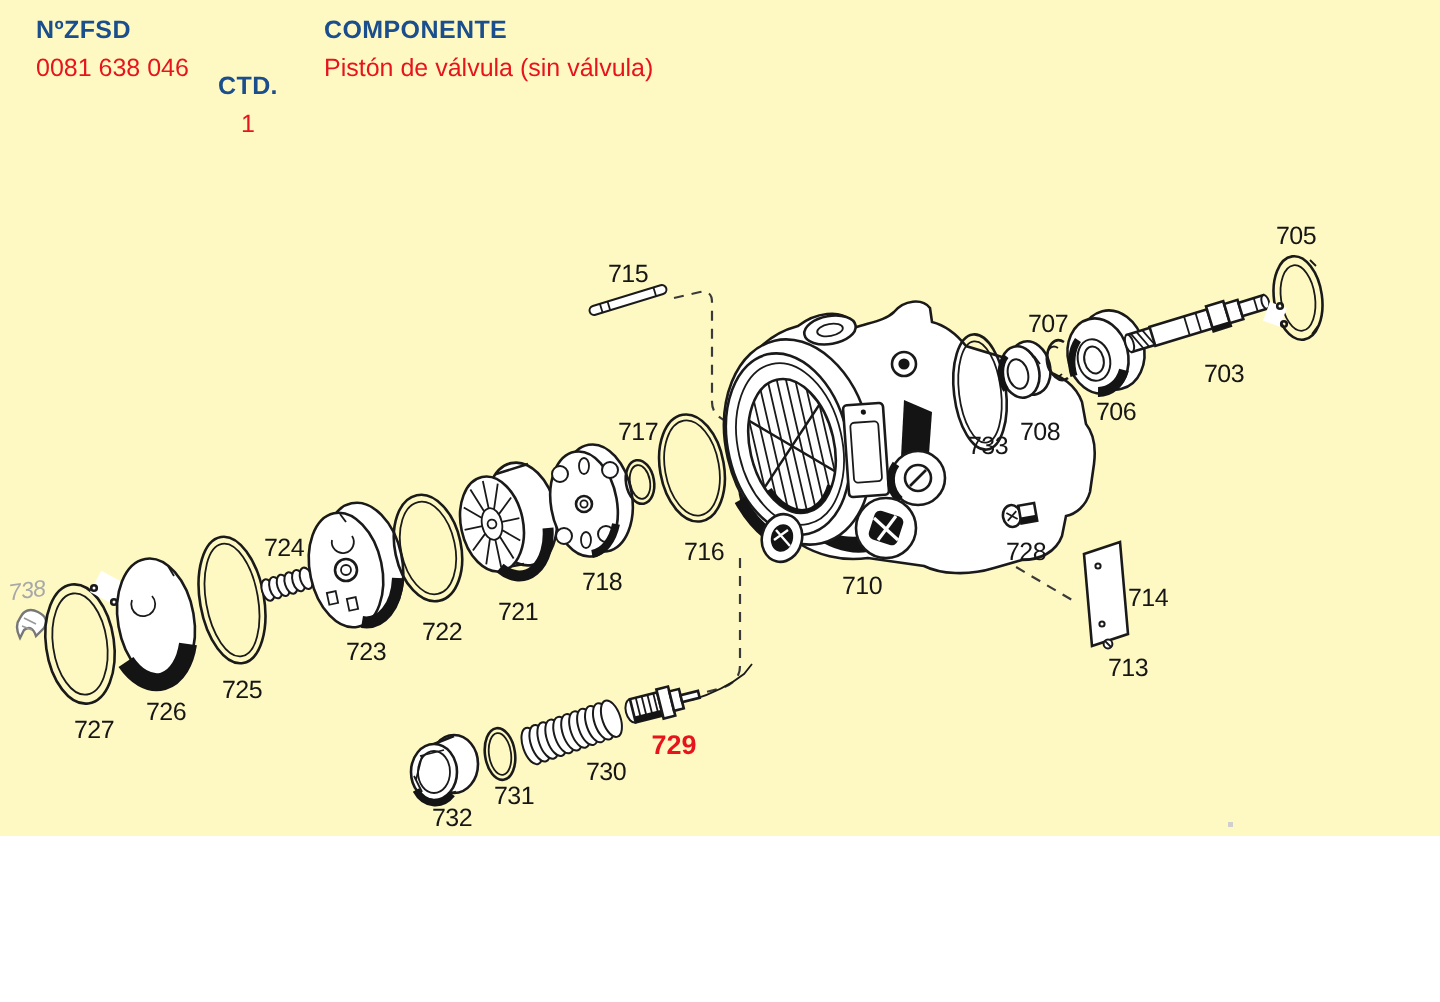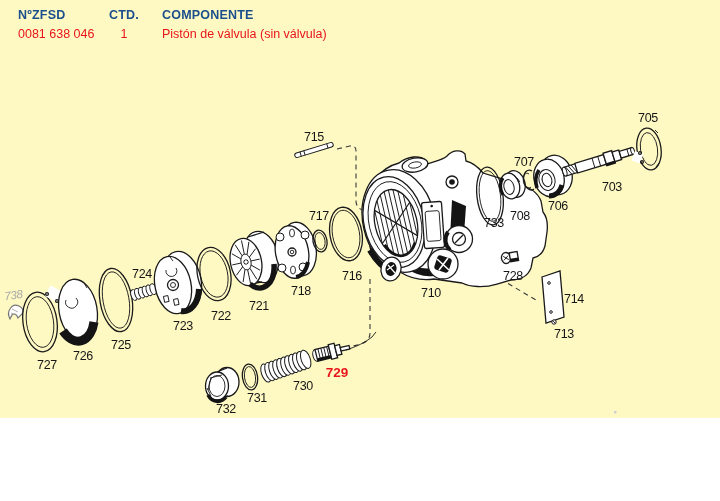--- a/index.html
+++ b/index.html
@@ -1,20 +1,20 @@
 <!DOCTYPE html>
 <html><head>
 <meta charset="utf-8">
 <style>
   html,body{margin:0;padding:0;background:#fff;}
   .screen{position:relative;width:720px;height:418px;background:#fef9c3;overflow:hidden;
           font-family:"Liberation Sans",sans-serif;}
   .hdr{position:absolute;font-weight:bold;font-size:12.5px;color:#1b4e8c;letter-spacing:.2px;}
   .val{position:absolute;font-size:12.5px;color:#e8141c;}
-  .c1{left:18px;} .c2{left:105px;width:38px;text-align:center;} .c3{left:162px;text-align:center;}
+  .c1{left:18px;} .c2{left:105px;width:38px;text-align:center;margin-top:28px;} .c3{left:162px;text-align:center;}
   .r1{top:8px;} .r2{top:27px;}
   svg text{font-family:"Liberation Sans",sans-serif;font-size:12.5px;fill:#161616;letter-spacing:-0.3px;}
   svg text.hl{font-size:13.5px;font-weight:bold;fill:#e8141c;letter-spacing:0;}
   svg text.ghost{font-style:italic;fill:#a8a8a8;font-size:11.5px;}
   .ln{stroke:#1a1a1a;fill:none;stroke-width:1.3;}
   .fw{fill:#ffffff;stroke:#1a1a1a;stroke-width:1.3;}
   .fwt{fill:#ffffff;stroke:#1a1a1a;stroke-width:1;}
   .thin{stroke:#1a1a1a;stroke-width:.9;fill:none;}
   .blk{fill:#141414;stroke:none;}
   .dash{stroke:#3a3a3a;stroke-width:1.1;fill:none;stroke-dasharray:5 4;}

